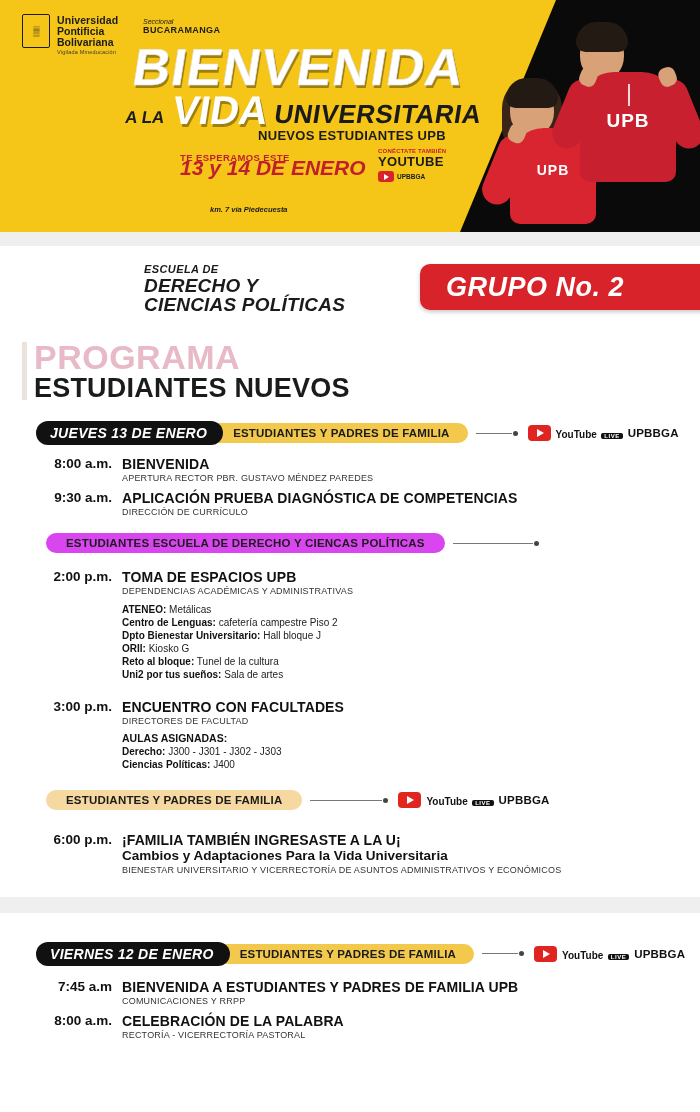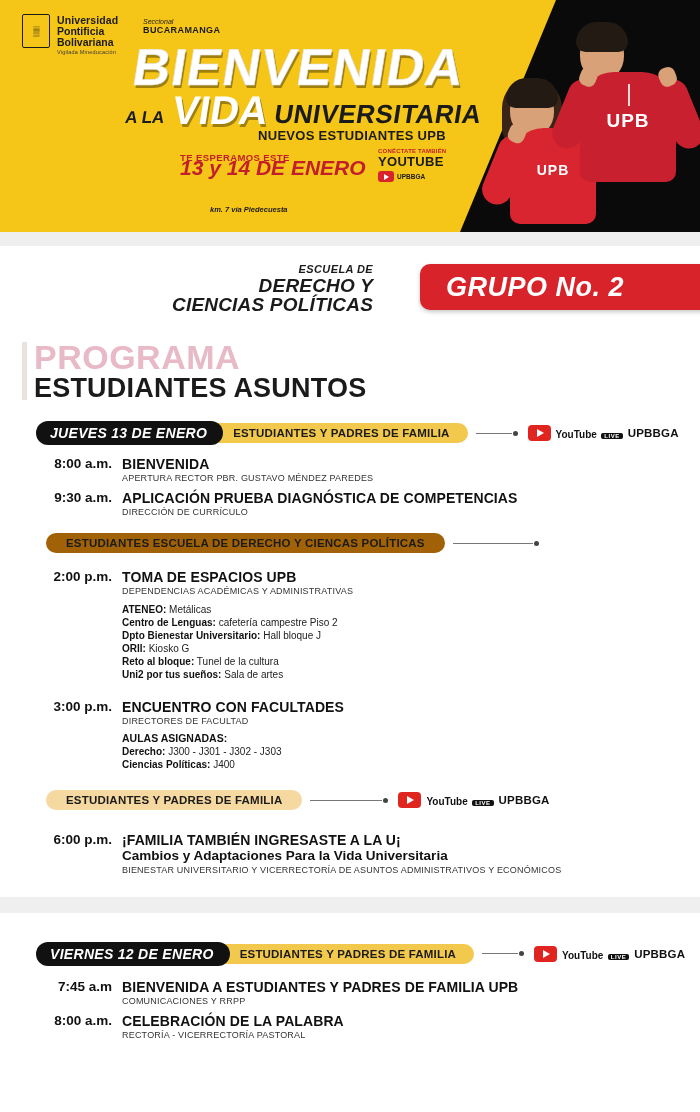--- a/index.html
+++ b/index.html
@@ -129,22 +129,22 @@
   .arm.r { right: -20px; top: 6px; transform: rotate(-22deg); }
   .thumb { position: absolute; width: 17px; height: 19px; background: #d9a178; border-radius: 7px; }
 
   
   .sep-strip { width: 700px; height: 14px; background: #efefef; }
 
   .school-row {
     position: relative; width: 700px; height: 88px; background: #fff;
   }
   .school-label {
-    position: absolute; left: 172px; top: 18px;
-    text-align: right; line-height: 1.05;
+    position: absolute; left: 144px; top: 18px;
+    line-height: 1.05;
   }
   .school-label .escuela { font-size: 11px; font-weight: bold; color: #1b1b1b; font-style: italic; letter-spacing: .4px; }
   .school-label .name1, .school-label .name2 {
     font-size: 19px; font-weight: bold; color: #1b1b1b; font-style: italic; letter-spacing: .2px;
   }
   .grupo-pill {
     position: absolute; left: 420px; top: 18px;
     width: 300px; height: 46px;
     background: #d8232a; border-radius: 10px 0 0 10px;
     display: flex; align-items: center; padding-left: 26px;
@@ -188,21 +188,21 @@
   .yt-live .badge::after {
     content: ""; border-left: 7px solid #fff; border-top: 4.5px solid transparent; border-bottom: 4.5px solid transparent; margin-left: 2px;
   }
   .yt-live .yt-word { font-size: 10px; font-weight: bold; color: #111; line-height: 1; }
   .yt-live .live-word { font-size: 6px; font-weight: bold; color: #fff; background: #111; padding: 0 3px; border-radius: 2px; letter-spacing: .5px; }
   .yt-live .channel { font-size: 11.5px; font-weight: bold; color: #111; letter-spacing: .2px; }
 
   
   .secbar { position: relative; height: 24px; margin: 14px 0 0 46px; display: flex; align-items: center; }
   .secbar .orange-pill {
-    background: #a16207; color: #1b1b1b; font-size: 11.5px; font-weight: bold;
+    background: #d946ef; color: #1b1b1b; font-size: 11.5px; font-weight: bold;
     padding: 4px 20px; border-radius: 12px; letter-spacing: .2px;
   }
   .secbar .orange-pill.lighter { background: #f6d9a0; }
 
   
   .items { margin: 10px 0 0 46px; }
   .item { display: flex; margin-bottom: 7px; }
   .item .time {
     width: 76px; flex: 0 0 76px; text-align: right; padding-right: 10px;
     font-size: 13.5px; font-weight: bold; color: #111; white-space: nowrap;
@@ -311,21 +311,21 @@
       <div class="name1">DERECHO Y</div>
       <div class="name2">CIENCIAS POLÍTICAS</div>
     </div>
     <div class="grupo-pill">
       <span>GRUPO No. 2</span>
     </div>
   </div>
 
   <div class="programa-block">
     <div class="programa">PROGRAMA</div>
-    <div class="estudiantes-nuevos">ESTUDIANTES ASUNTOS</div>
+    <div class="estudiantes-nuevos">ESTUDIANTES NUEVOS</div>
   </div>
 
   <div>
 
     <div class="daybar">
       <div class="black-pill">JUEVES 13 DE ENERO</div>
       <div class="yellow-pill">ESTUDIANTES Y PADRES DE FAMILIA</div>
       <div class="dotline">
           <span class="line"></span>
           <span class="dot"></span>

